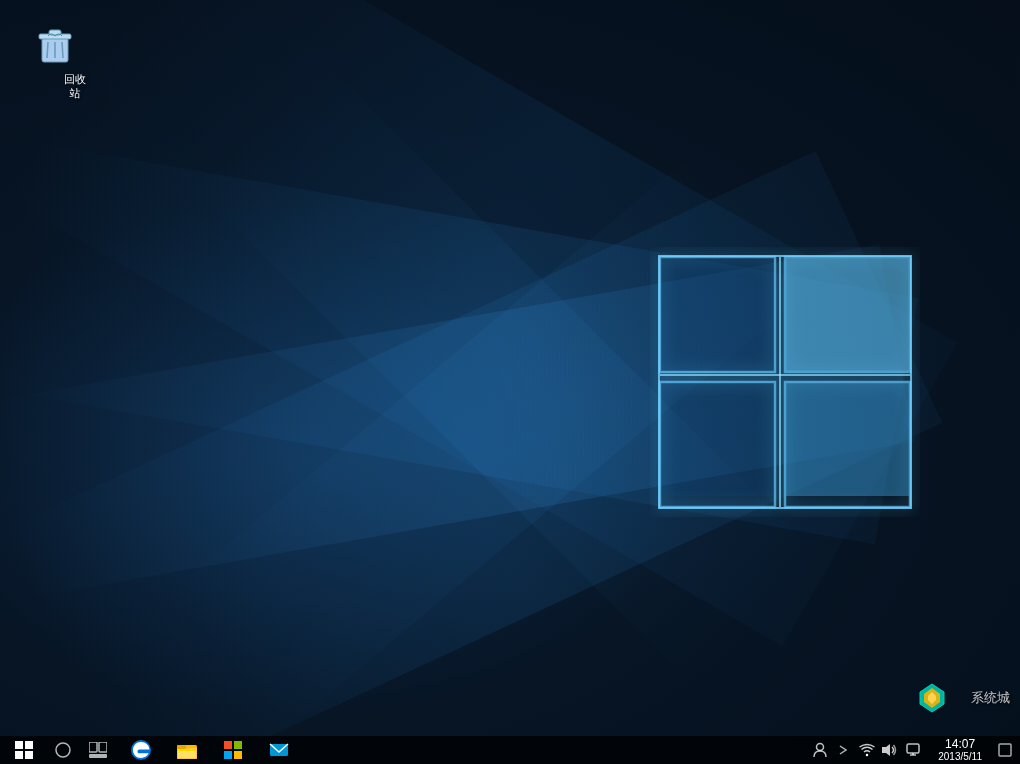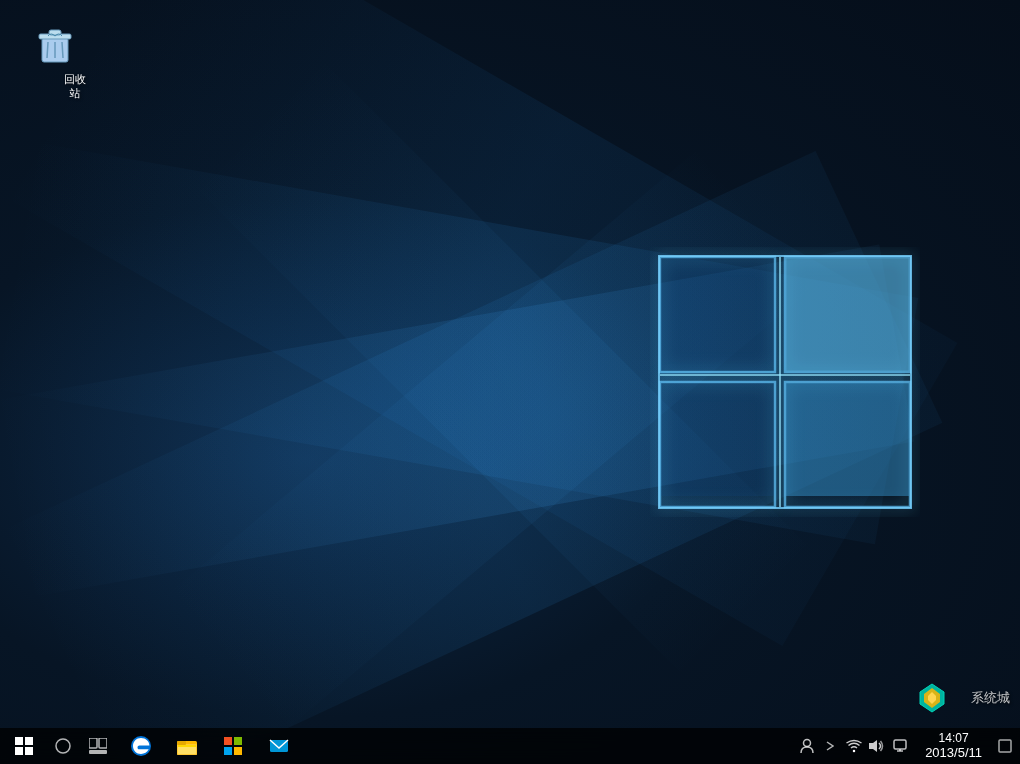--- a/index.html
+++ b/index.html
@@ -123,21 +123,21 @@
       text-shadow: 1px 1px 3px rgba(0,0,0,0.8);
       line-height: 1.3;
       margin-left: 40px;
     }
 
     
     #taskbar {
       position: absolute;
       bottom: 0; left: 0;
       width: 1020px;
-      height: 36px;
+      height: 28px;
       background: rgba(0, 0, 0, 0.75);
       backdrop-filter: blur(10px);
       display: flex;
       align-items: center;
       z-index: 100;
     }
 
     
     .taskbar-start {
       width: 48px;
@@ -217,21 +217,21 @@
       cursor: pointer;
       color: white;
     }
 
     .tray-time {
       font-size: 12px;
       line-height: 1.2;
     }
 
     .tray-date {
-      font-size: 13px;
+      font-size: 10px;
       line-height: 1.2;
     }
 
     
     .tray-notification {
       width: 30px;
       height: 42px;
       display: flex;
       align-items: center;
       justify-content: center;

